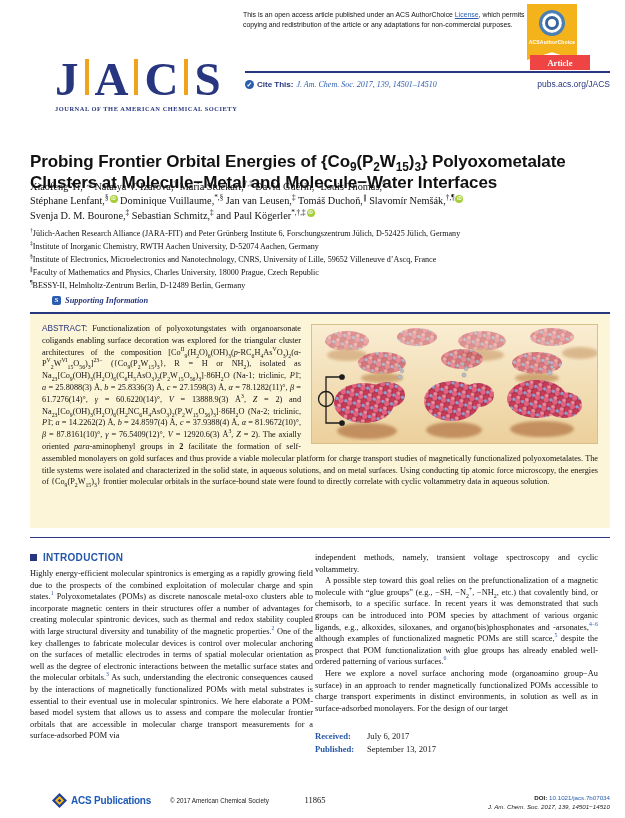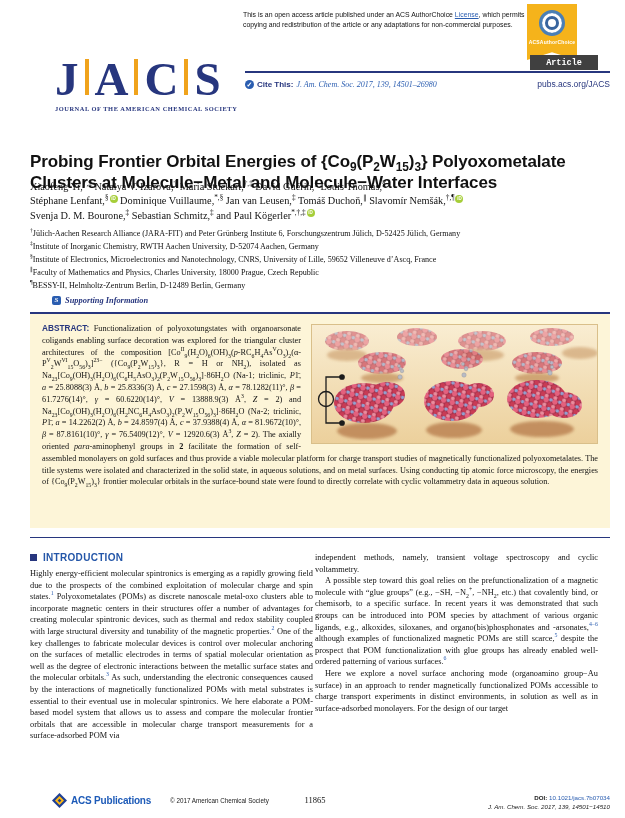--- a/index.html
+++ b/index.html
@@ -29,22 +29,22 @@
   
   .logo { position:absolute; left:55px; top:54px; }
   .logo-row { display:flex; align-items:flex-start; }
   .logo-letter { font-family:"Liberation Serif", serif; font-weight:bold;
     font-size:47px; line-height:50px; color:#27367e; }
   .logo-bar { width:4px; height:36px; background:#f0a31c; margin:5px 6px 0 6px; }
   .logo-sub { margin-top:1px; font-family:"Liberation Serif", serif; font-weight:bold;
     font-size:6.4px; letter-spacing:.55px; color:#27367e; white-space:nowrap; }
 
   .head-rule { position:absolute; left:245px; top:71px; width:365px; border-top:2px solid #27367e; }
-  .article-badge { position:absolute; left:530px; top:55px; width:68px; height:15px;
-    background:#404040; color:#fff; font-family:Liberation Mono, monospace;
+  .article-badge { position:absolute; left:530px; top:55px; width:60px; height:15px;
+    background:#ef4444; color:#fff; font-family:Liberation Serif, serif;
     font-size:8.5px; font-weight:bold; display:flex; align-items:center; justify-content:center; }
   .cite-row { position:absolute; left:245px; top:79px; width:365px; display:flex; align-items:center;
     font-size:8px; }
   .cite-icon { width:9px; height:9px; border-radius:50%; background:#2a5db0; color:#fff;
     font:bold 7px/9px "Liberation Sans", sans-serif; text-align:center; margin-right:3px; flex:0 0 auto; }
   .cite-label { font-family:"Liberation Sans", sans-serif; font-weight:bold; color:#27367e; margin-right:3px; }
   .cite-ref { color:#2a5db0; font-style:italic; cursor:pointer; }
   .site-link { margin-left:auto; font-family:"Liberation Sans", sans-serif; color:#27367e; font-size:8.5px; cursor:pointer; }
 
   
@@ -63,21 +63,21 @@
   .si-icon { width:9px; height:9px; border-radius:2px; background:#2a5db0; color:#fff;
     font:bold italic 7px/9px "Liberation Serif", serif; text-align:center; margin-right:4px; }
   .si-text { color:#27367e; font-style:italic; font-weight:bold;text-align:center; }
 
   
   .abs-box { position:absolute; left:30px; top:312px; width:580px; min-height:216px;
     background:#fdf5d8; border-top:2.5px solid #27367e; padding:9px 12px 8px 12px; }
   .abs-fig { float:right; width:287px; height:120px; margin:1px 0 5px 10px;
     border:1px solid #d9bf8a; }
   .abs-text { font-size:8.25px; line-height:1.43; text-align:justify; color:#111; }
-  .abs-label { font-family:"Liberation Sans", sans-serif; font-weight:bold; color:#27367e; }
+  .abs-label { font-family:"Liberation Sans", sans-serif; font-weight:normal; color:#27367e; }
   .abs-rule { position:absolute; left:30px; top:537px; width:580px; border-top:1.5px solid #27367e; }
 
   
   .cols { position:absolute; left:30px; top:552px; width:580px; display:flex; gap:2px; }
   .col { width:283px; }
   .sec-head { display:flex; align-items:center; margin-bottom:5px; }
   .sec-square { width:7px; height:7px; background:#27367e; margin-right:6px; }
   .sec-title { font-family:"Liberation Sans", sans-serif; font-weight:bold;
     font-size:10px; color:#2456a8; letter-spacing:.3px; }
   .para { font-size:8.35px; line-height:1.39; text-align:justify; color:#111; }
@@ -123,21 +123,21 @@
   </div>
   <div class="logo-sub">JOURNAL OF THE AMERICAN CHEMICAL SOCIETY</div>
 </div>
 
 <div class="head-rule"></div>
 <div class="article-badge">Article</div>
 
 <div class="cite-row">
   <span class="cite-icon">✓</span>
   <span class="cite-label">Cite This:</span>
-  <span class="cite-ref">J. Am. Chem. Soc. 2017, 139, 14501–26980</span>
+  <span class="cite-ref">J. Am. Chem. Soc. 2017, 139, 14501–14510</span>
   <span class="site-link">pubs.acs.org/JACS</span>
 </div>
 
 <h1 class="title">Probing Frontier Orbital Energies of {Co<sub>9</sub>(P<sub>2</sub>W<sub>15</sub>)<sub>3</sub>} Polyoxometalate Clusters at Molecule−Metal and Molecule−Water Interfaces</h1>
 
 <div class="authors">
   <div>Xiaofeng Yi,<sup>†,‡</sup> Natalya V. Izarova,<sup>†</sup> Maria Stuckart,<sup>†,‡</sup> David Guérin,<sup>§</sup> Louis Thomas,<sup>§</sup></div>
   <div>Stéphane Lenfant,<sup>§</sup><span class="orcid">iD</span> Dominique Vuillaume,<sup>*,§</sup> Jan van Leusen,<sup>‡</sup> Tomáš Duchoň,<sup>∥</sup> Slavomír Nemšák,<sup>†,¶</sup><span class="orcid">iD</span></div>
   <div>Svenja D. M. Bourone,<sup>‡</sup> Sebastian Schmitz,<sup>‡</sup> and Paul Kögerler<sup>*,†,‡</sup><span class="orcid">iD</span></div>
 </div>
@@ -235,20 +235,30 @@
     <div class="sec-head">
       <span class="sec-square"></span>
       <span class="sec-title">INTRODUCTION</span>
     </div>
     <p class="para">Highly energy-efficient molecular spintronics is emerging as a rapidly growing field due to the prospects of the combined exploitation of molecular charge and spin states.<sup class="ref">1</sup> Polyoxometalates (POMs) as discrete nanoscale metal-oxo clusters able to incorporate magnetic centers in their structures offer a number of advantages for creating molecular spintronic devices, such as thermal and redox stability coupled with large structural diversity and tunability of the magnetic properties.<sup class="ref">2</sup> One of the key challenges to fabricate molecular devices is control over molecular anchoring on the surfaces of metallic electrodes in terms of spatial molecular orientation as well as the degree of electronic interactions between the metallic surface states and the molecular orbitals.<sup class="ref">3</sup> As such, understanding the electronic consequences caused by the interactions of magnetically functionalized POMs with metal substrates is essential to their eventual use in molecular spintronics. We here elaborate a POM-based model system that allows us to assess and compare the molecular frontier orbitals that are accessible in molecular charge transport measurements for a surface-adsorbed POM via</p>
   </div>
   <div class="col">
     <p class="para">independent methods, namely, transient voltage spectroscopy and cyclic voltammetry.</p>
     <p class="para">A possible step toward this goal relies on the prefunctionalization of a magnetic molecule with “glue groups” (e.g., −SH, −N<sub>2</sub><sup>+</sup>, −NH<sub>2</sub>, etc.) that covalently bind, or chemisorb, to a specific surface. In recent years it was demonstrated that such groups can be introduced into POM species by attachment of various organic ligands, e.g., alkoxides, siloxanes, and organo(bis)phosphonates and -arsonates,<sup class="ref">4−6</sup> although examples of functionalized magnetic POMs are still scarce,<sup class="ref">5</sup> despite the prospect that POM functionalization with glue groups has already enabled well-ordered patterning of various surfaces.<sup class="ref">6</sup></p>
     <p class="para">Here we explore a novel surface anchoring mode (organoamino group−Au surface) in an approach to render magnetically functionalized POMs accessible to charge transport experiments in distinct environments, in solution as well as in surface-adsorbed monolayers. For the design of our target</p>
+    <div class="dates">
+      <div class="row">
+        <span class="lab">Received:</span>
+        <span>July 6, 2017</span>
+      </div>
+      <div class="row">
+        <span class="lab">Published:</span>
+        <span>September 13, 2017</span>
+      </div>
+    </div>
   </div>
 </div>
 
 <div class="footer">
   <div class="acs-pub">
     <svg width="15" height="15" viewBox="0 0 16 16">
       <polygon points="8,0 16,8 8,16 0,8" fill="#1e3f94"></polygon>
       <polygon points="8,3.2 12.8,8 8,12.8 3.2,8" fill="#fdb813"></polygon>
       <polygon points="8,6 10,8 8,10 6,8" fill="#1e3f94"></polygon>
     </svg>

